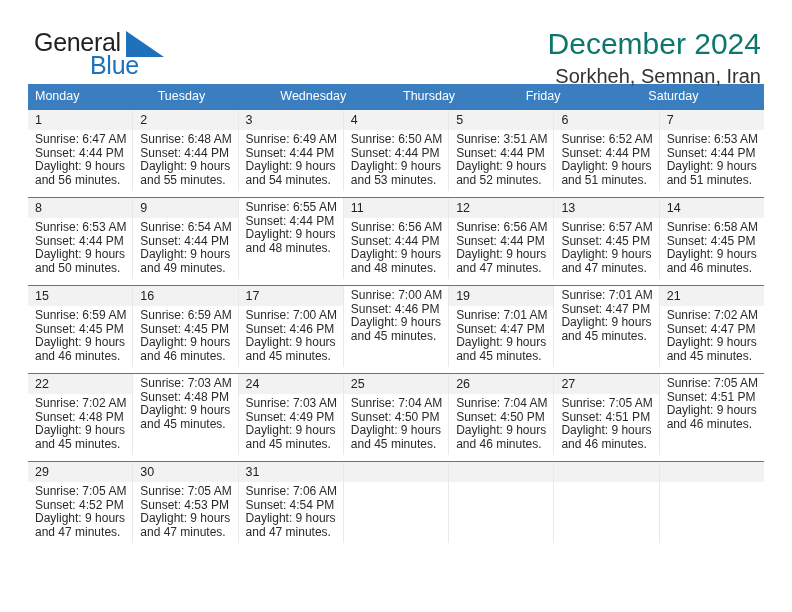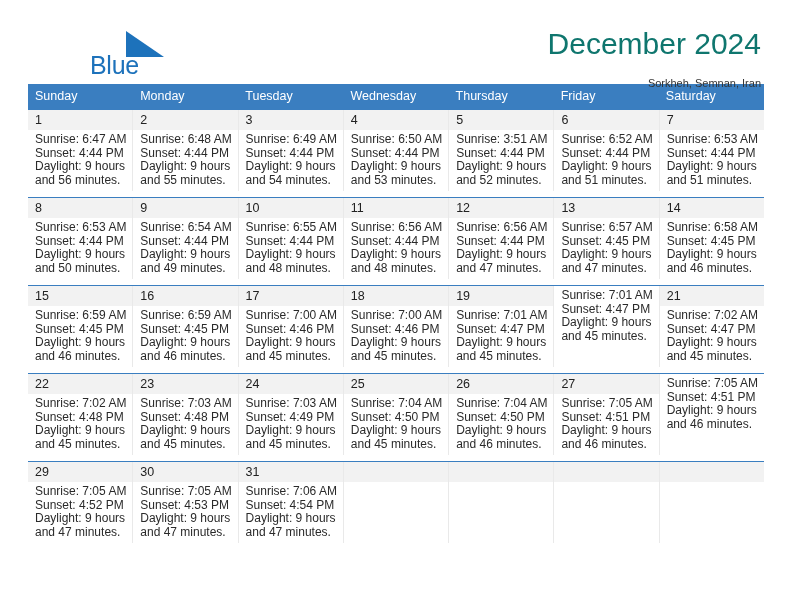--- a/index.html
+++ b/index.html
@@ -26,22 +26,22 @@
     font-size: 25px; color: #1d72bb; letter-spacing: -0.3px;
   }
   .logo-flag { position: absolute; left: 96px; top: 4px; }
 
   .title-wrap { text-align: right; padding-right: 3px; }
   .month-title {
     font-size: 30px; font-weight: normal; color: #0f766e;
     line-height: 36px; letter-spacing: 0px; white-space: nowrap;
   }
   .location {
-    font-size: 11px; color: #333333; line-height: 22px;
-    margin-top: 10px; white-space: nowrap; text-align: right;
+    font-size: 20px; color: #333333; line-height: 22px;
+    margin-top: 3px; white-space: nowrap; text-align: right;
   }
 
   
   .calendar { width: 736px; margin-top: 8px; }
   .weekday-row { display: flex; background: #3a7ec0; }
   .weekday {
     flex: 1 1 0; min-width: 0;
     color: #ffffff; font-size: 12.5px; line-height: 18px;
     padding: 3px 0 4px 7px;
   }
@@ -78,38 +78,38 @@
   .dayinfo div { white-space: nowrap; }
 </style>
 </head>
 <body>
 
 <div class="page">
 
   <div class="header">
 
     <div class="logo">
+      <span class="logo-general">General</span>
       <span class="logo-flag">
         <svg width="42" height="28" viewBox="0 0 42 28" xmlns="http://www.w3.org/2000/svg">
           <polygon points="2,1 40,27 2,27" fill="#1d72bb"></polygon>
         </svg>
       </span>
       <span class="logo-blue">Blue</span>
     </div>
 
     <div class="title-wrap">
       <div class="month-title">December 2024</div>
       <div class="location">Sorkheh, Semnan, Iran</div>
     </div>
 
   </div>
 
   <div class="calendar">
     <div class="weekday-row" id="weekday-row">
-        <div class="weekday">Sunday</div>
         <div class="weekday">Monday</div>
         <div class="weekday">Tuesday</div>
         <div class="weekday">Wednesday</div>
         <div class="weekday">Thursday</div>
         <div class="weekday">Friday</div>
         <div class="weekday">Saturday</div>
       </div>
     <div id="weeks-container">
         <div class="week">
           <div class="daycell">
@@ -189,21 +189,20 @@
           <div class="daycell">
             <div class="daynum">9</div>
             <div class="dayinfo">
               <div>Sunrise: 6:54 AM</div>
               <div>Sunset: 4:44 PM</div>
               <div>Daylight: 9 hours</div>
               <div>and 49 minutes.</div>
             </div>
           </div>
           <div class="daycell">
-            <div class="daynum">10</div>
             <div class="dayinfo">
               <div>Sunrise: 6:55 AM</div>
               <div>Sunset: 4:44 PM</div>
               <div>Daylight: 9 hours</div>
               <div>and 48 minutes.</div>
             </div>
           </div>
           <div class="daycell">
             <div class="daynum">11</div>
             <div class="dayinfo">
@@ -263,21 +262,20 @@
           <div class="daycell">
             <div class="daynum">17</div>
             <div class="dayinfo">
               <div>Sunrise: 7:00 AM</div>
               <div>Sunset: 4:46 PM</div>
               <div>Daylight: 9 hours</div>
               <div>and 45 minutes.</div>
             </div>
           </div>
           <div class="daycell">
-            <div class="daynum">18</div>
             <div class="dayinfo">
               <div>Sunrise: 7:00 AM</div>
               <div>Sunset: 4:46 PM</div>
               <div>Daylight: 9 hours</div>
               <div>and 45 minutes.</div>
             </div>
           </div>
           <div class="daycell">
             <div class="daynum">19</div>
             <div class="dayinfo">
@@ -309,21 +307,20 @@
           <div class="daycell">
             <div class="daynum">22</div>
             <div class="dayinfo">
               <div>Sunrise: 7:02 AM</div>
               <div>Sunset: 4:48 PM</div>
               <div>Daylight: 9 hours</div>
               <div>and 45 minutes.</div>
             </div>
           </div>
           <div class="daycell">
-            <div class="daynum">23</div>
             <div class="dayinfo">
               <div>Sunrise: 7:03 AM</div>
               <div>Sunset: 4:48 PM</div>
               <div>Daylight: 9 hours</div>
               <div>and 45 minutes.</div>
             </div>
           </div>
           <div class="daycell">
             <div class="daynum">24</div>
             <div class="dayinfo">

